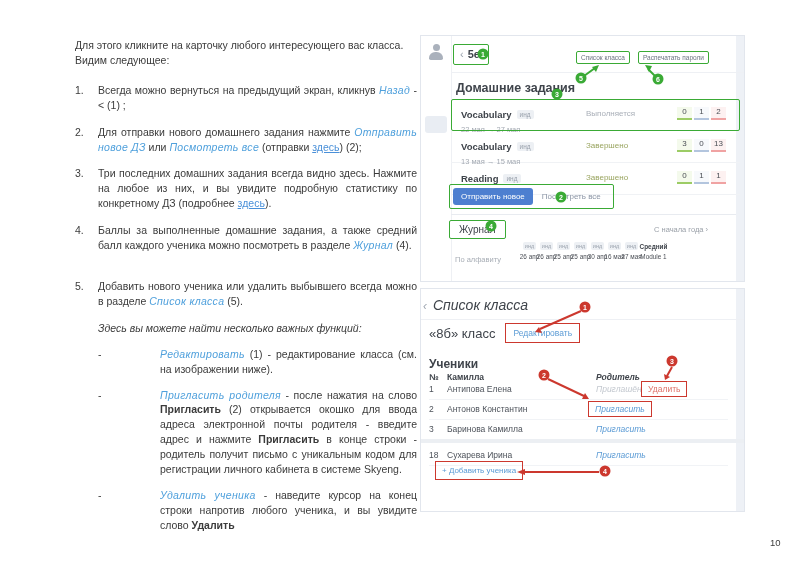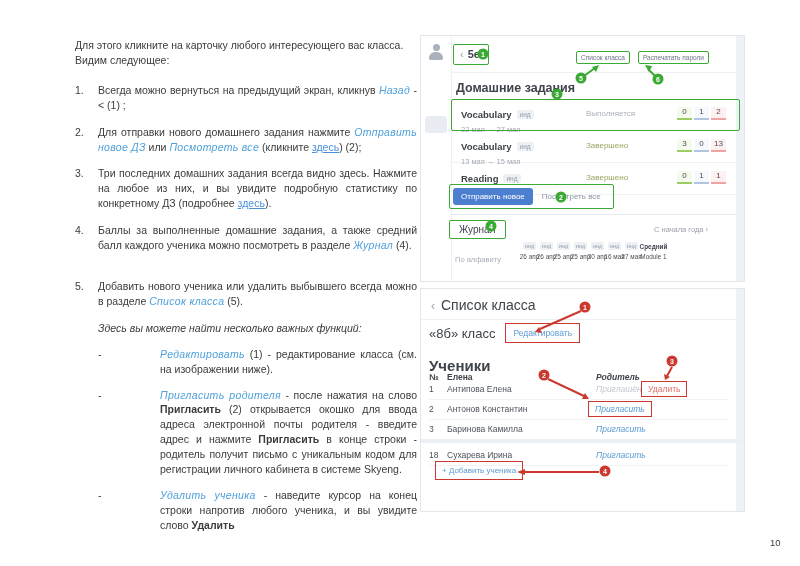--- a/index.html
+++ b/index.html
@@ -68,27 +68,27 @@
   .gb-sort{position:absolute;left:34px;top:219px;font-size:7.5px;color:#a7adb5;}
   .gb{position:absolute;left:100px;top:206px;display:flex;}
   .gb-col{display:flex;flex-direction:column;align-items:center;width:17px;}
   .gb-badge{font-size:5.5px;background:#edf0f4;color:#9aa2ad;border-radius:2px;padding:1px 2px;}
   .gb-date{font-size:6.4px;color:#4a4e55;margin-top:3px;white-space:nowrap;}
   .gb-col.avg{width:27px;}
   .gb-avg-l{font-size:6.4px;font-weight:bold;color:#3f444b;padding-top:1px;}
 
   
   .shot2{left:420px;top:288px;width:325px;height:224px;}
-  .s2-head{position:absolute;left:10px;top:8px;font-size:14px;color:#3f444b;}
+  .s2-head{position:absolute;left:2px;top:8px;font-size:14px;color:#3f444b;font-style:italic;}
   .s2-head .chev{color:#9aa2ad;margin-right:6px;font-size:12px;}
   .s2-div{position:absolute;left:0;right:0;top:30px;border-top:1px solid #eef0f4;}
   .class-row{position:absolute;left:8px;top:34px;display:flex;align-items:center;}
   .class-name{font-size:13px;color:#3f444b;}
   .edit-box{margin-left:10px;padding:4px 7px;font-size:8.5px;color:#5b9bd5;white-space:nowrap;}
-  .students-title{position:absolute;left:8px;top:68px;font-size:15px;font-weight:bold;color:#3f444b;}
+  .students-title{position:absolute;left:8px;top:68px;font-size:12px;font-weight:bold;color:#3f444b;}
   .t-row{position:absolute;left:8px;right:16px;height:20px;display:flex;align-items:center;font-size:8.5px;color:#4d525a;}
   .t-row.line{border-bottom:1px solid #f1f3f6;}
   .t-head{font-weight:bold;color:#3f444b;}
   .c-num{width:18px;}
   .c-name{width:149px;}
   .c-parent{width:53px;font-style:italic;}
   .c-action{flex:1;}
   .invited{color:#c3c8cf;}
   .invite-link{color:#5b9bd5;}
   .remove-link{color:#df7168;}
@@ -109,21 +109,21 @@
       <div>Видим следующее:</div>
     </div>
 
     <div class="li" style="margin-top:15px;">
       <span class="num">1.</span>
       <div class="body"><span>Всегда можно вернуться на предыдущий экран, кликнув </span><span class="term">Назад</span><span> - ˂ (1) ;</span></div>
     </div>
 
     <div class="li">
       <span class="num">2.</span>
-      <div class="body"><span>Для отправки нового домашнего задания нажмите </span><span class="term">Отправить новое ДЗ</span><span> или </span><span class="term">Посмотреть все</span><span> (кликните </span><span class="lnk">здесь</span><span>) (2);</span></div>
+      <div class="body"><span>Для отправки нового домашнего задания нажмите </span><span class="term">Отправить новое ДЗ</span><span> или </span><span class="term">Посмотреть все</span><span> (отправки </span><span class="lnk">здесь</span><span>) (2);</span></div>
     </div>
 
     <div class="li">
       <span class="num">3.</span>
       <div class="body"><span>Три последних домашних задания всегда видно здесь. Нажмите на любое из них, и вы увидите подробную статистику по конкретному ДЗ (подробнее </span><span class="lnk">здесь</span><span>).</span></div>
     </div>
 
     <div class="li">
       <span class="num">4.</span>
       <div class="body"><span>Баллы за выполненные домашние задания, а также средний балл каждого ученика можно посмотреть в разделе </span><span class="term">Журнал</span><span> (4).</span></div>
@@ -287,21 +287,21 @@
 
     <div class="class-row">
       <span class="class-name">«8б» класс</span>
       <span class="edit-box rbox">Редактировать</span>
     </div>
 
     <div class="students-title">Ученики</div>
 
     <div class="t-row t-head" style="top:78px;">
       <span class="c-num">№</span>
-      <span class="c-name">Елена</span>
+      <span class="c-name">Камилла</span>
       <span class="c-parent">Родитель</span>
       <span class="c-action"></span>
     </div>
 
     <div class="t-row line" style="top:90px;">
       <span class="c-num">1</span>
       <span class="c-name">Антипова Елена</span>
       <span class="c-parent"><span class="invited">Приглашён</span></span>
       <span class="c-action"><span class="red-wrap rbox remove-link">Удалить</span></span>
     </div>

